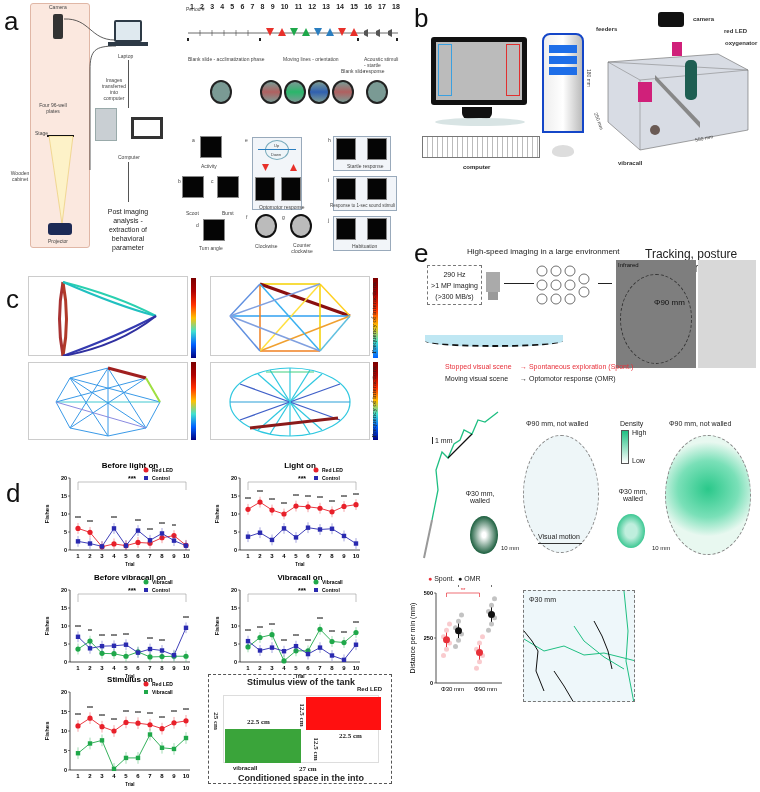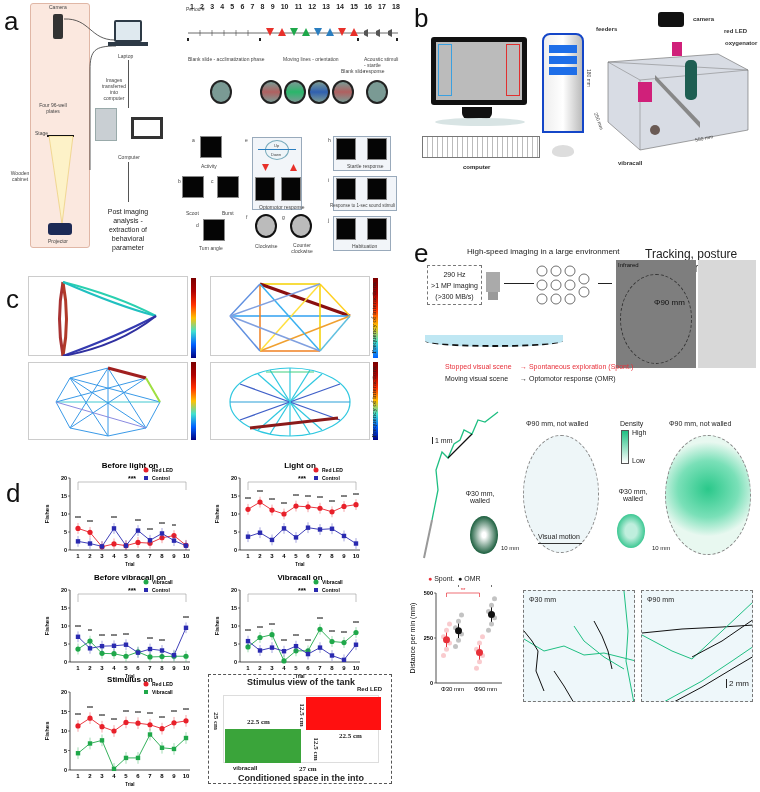--- a/index.html
+++ b/index.html
@@ -842,24 +842,13 @@
     <div class="abs" style="left:5px;top:5px;font-size:7px;">Φ30 mm</div>
     <svg width="112" height="112">
       <polyline points="0,48 20,60 40,55 60,64 80,62 112,70" stroke="#1fbf82" stroke-width="1" fill="none"></polyline>
       <polyline points="0,40 8,50 14,60 12,80 20,100" stroke="#111" stroke-width="1" fill="none"></polyline>
       <polyline points="70,30 78,45 84,60 88,78" stroke="#111" stroke-width="1" fill="none"></polyline>
       <polyline points="100,0 104,40 102,70 110,112" stroke="#1fbf82" stroke-width="1" fill="none"></polyline>
       <polyline points="50,35 60,50 80,66 100,78" stroke="#1fbf82" stroke-width="1" fill="none"></polyline>
       <polyline points="30,80 40,95 50,112" stroke="#111" stroke-width="1" fill="none"></polyline>
     </svg>
   </div>
-  <div class="abs" style="left:241px;top:360px;width:112px;height:112px;border:1px dashed #777;background:#eef7fa;overflow:hidden;">
-    <div class="abs" style="left:5px;top:5px;font-size:7px;">Φ90 mm</div>
-    <svg width="112" height="112">
-      <polyline points="0,42 40,38 80,36 112,34" stroke="#111" stroke-width="1" fill="none"></polyline>
-      <polyline points="0,44 30,60 50,68 80,40 112,10" stroke="#1fbf82" stroke-width="1" fill="none"></polyline>
-      <polyline points="50,66 80,50 112,28" stroke="#111" stroke-width="1" fill="none"></polyline>
-      <polyline points="20,112 60,90 90,70 112,55" stroke="#1fbf82" stroke-width="1" fill="none"></polyline>
-      <polyline points="30,112 60,96 90,78 112,65" stroke="#111" stroke-width="1" fill="none"></polyline>
-    </svg>
-    <div class="abs" style="left:84px;top:88px;font-size:8px;border-left:1px solid #222;padding-left:2px;">2 mm</div>
-  </div>
 </div>
 
 </body></html>

